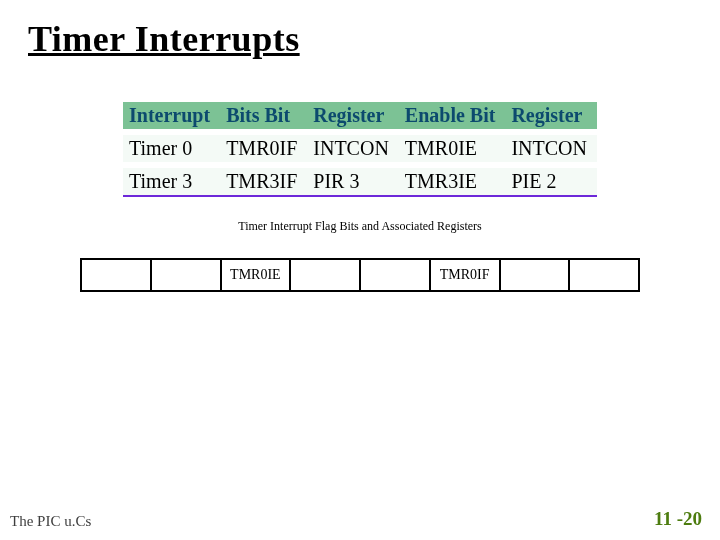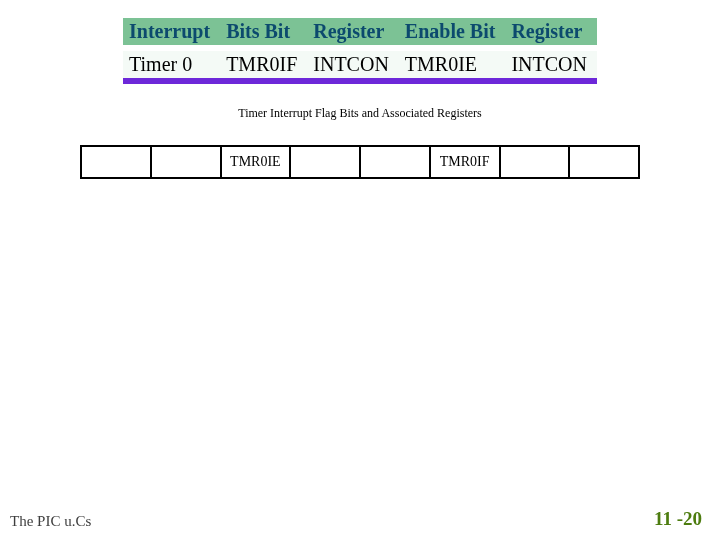--- a/index.html
+++ b/index.html
@@ -2,53 +2,61 @@
 <html><head>
 <meta charset="utf-8">
 <style>
   * { margin: 0; padding: 0; box-sizing: border-box; }
   html, body { width: 720px; height: 540px; overflow: hidden; font-family: "Comic Sans MS", "Segoe Script", cursive; background: #fff; color: #000; }
   .slide { position: relative; width: 720px; height: 540px; padding: 18px 28px 0 28px; }
   .title { font-size: 36px; font-weight: 700; color: #000; text-decoration: underline; margin-bottom: 42px; letter-spacing: 0.5px; }
   .tbl { border-collapse: collapse; margin: 0 auto; }
   .tbl th, .tbl td { text-align: left; font-size: 20px; padding: 2px 10px 2px 6px; }
   .tbl th { background: #7cc295; border-bottom: 2px solid #7cc295; font-weight: 700; color: #0c4a6e; margin-top: 26px; }
-  .tbl td { background: #f4faf6; border-bottom: 6px solid #6d28d9; color: #000; }
+  .tbl td { background: #f4faf6; border-bottom: 2px solid #6d28d9; color: #000; }
   .tbl tr.sep td { border-top: 6px solid #fff; }
   .caption { text-align: center; font-size: 12px; margin-top: 22px; color: #000; }
   .regdiag { margin: 24px auto 0 auto; border: 2px solid #000; display: flex; width: 560px; height: 34px; }
   .regdiag .bit { flex: 1; border-right: 2px solid #000; display: flex; align-items: center; justify-content: center; font-size: 14px; font-family: "Comic Sans MS", cursive; }
   .regdiag .bit:last-child { border-right: none; }
   .regcap { margin-top: 20px; font-size: 19px; text-align: left; padding-left: 2px; white-space: nowrap; }
   .footer-left { position: absolute; left: 10px; bottom: 10px; font-size: 15px; color: #3d3d3d; font-family: "Comic Sans MS", cursive; margin-top: 12px; }
   .footer-right { position: absolute; right: 18px; bottom: 10px; font-size: 19px; color: #4d7c0f; font-family: "Comic Sans MS", cursive; font-weight: 600; }
 </style>
 </head>
 <body>
 
 <div class="slide">
 
+  <div class="title">Timer Interrupts</div>
 
   <table class="tbl">
     <thead>
       <tr>
         <th>Interrupt</th>
         <th>Bits Bit</th>
         <th>Register</th>
         <th>Enable Bit</th>
         <th>Register</th>
       </tr>
     </thead>
     <tbody>
       <tr class="sep">
         <td>Timer 0</td>
         <td>TMR0IF</td>
         <td>INTCON</td>
         <td>TMR0IE</td>
         <td>INTCON</td>
+      </tr>
+      <tr class="sep">
+        <td>Timer 3</td>
+        <td>TMR3IF</td>
+        <td>PIR 3</td>
+        <td>TMR3IE</td>
+        <td>PIE 2</td>
       </tr>
     </tbody>
   </table>
 
   <div class="caption">Timer Interrupt Flag Bits and Associated Registers</div>
 
   <div class="regdiag">
     <div class="bit"></div>
     <div class="bit"></div>
     <div class="bit">TMR0IE</div>

